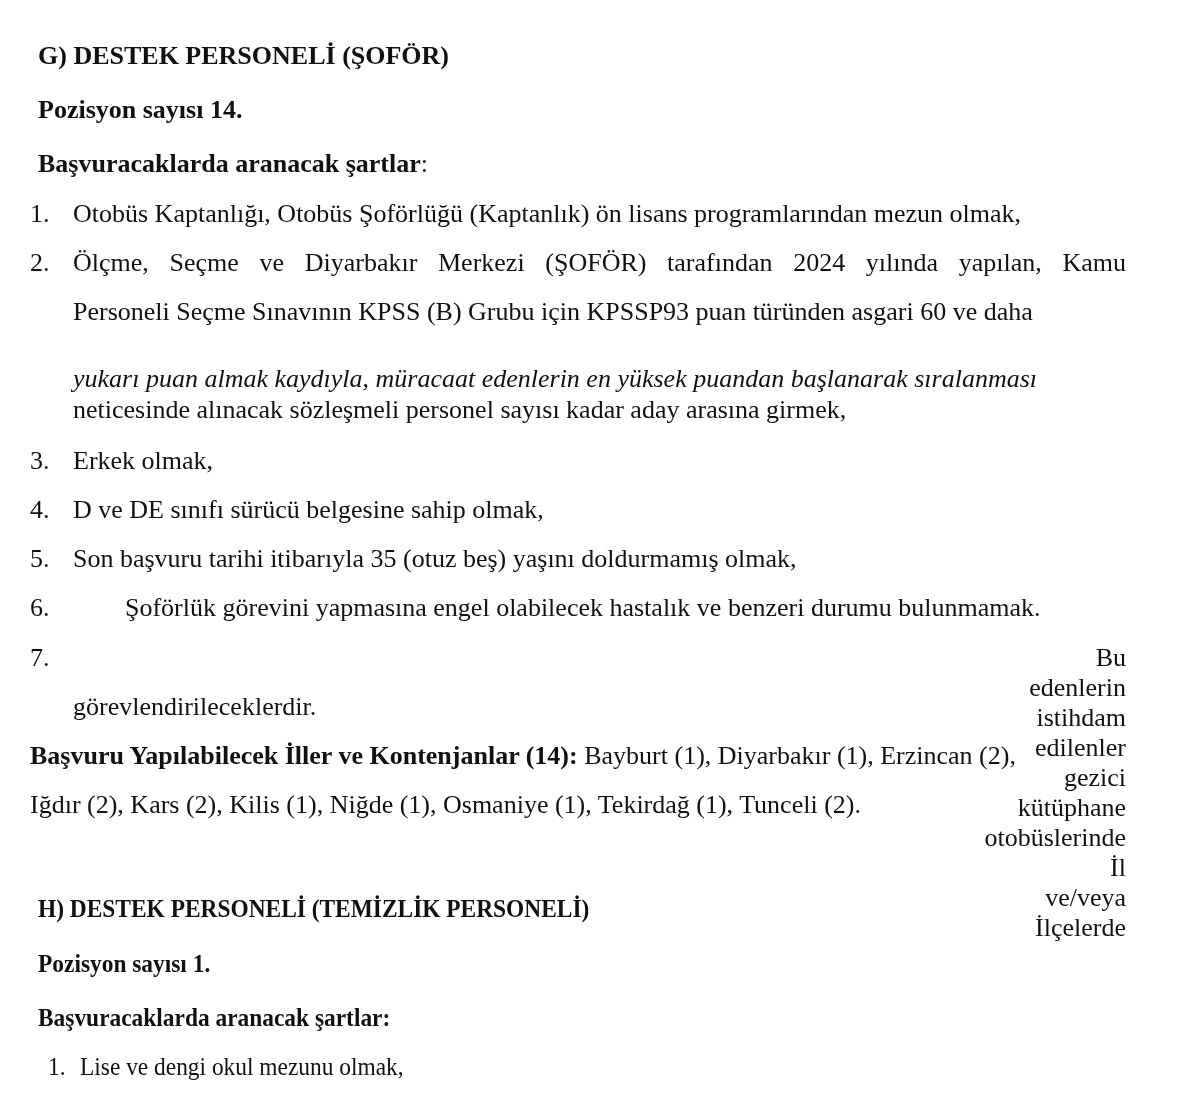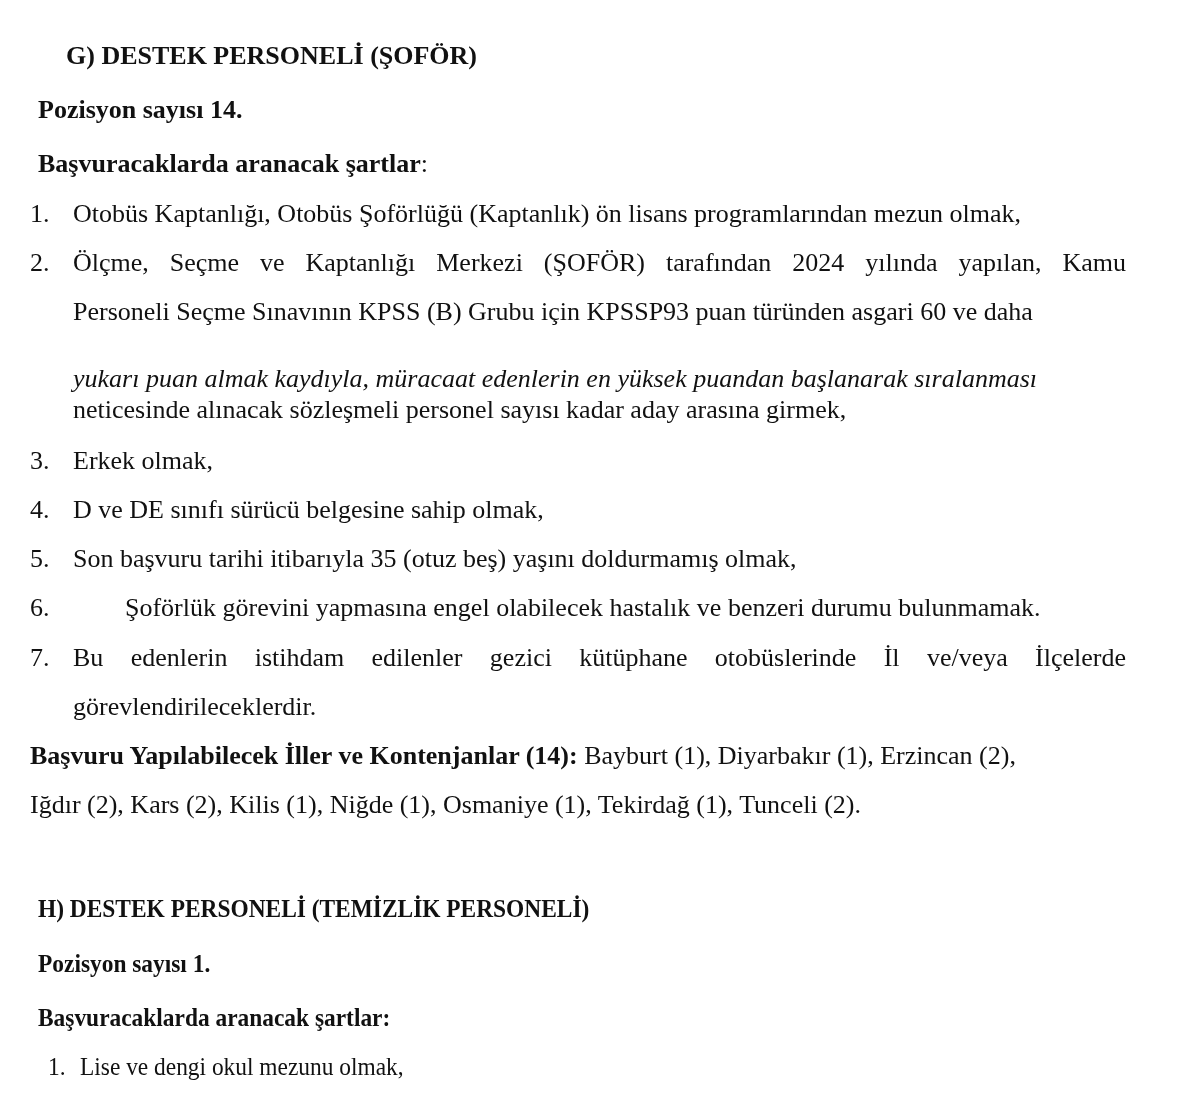--- a/index.html
+++ b/index.html
@@ -10,33 +10,33 @@
   }
   .line { position: absolute; white-space: nowrap; font-size: 26px; line-height: 30px; }
   .b { font-weight: bold; }
   .just { display: flex; justify-content: space-between; align-items: flex-end; }
   .num { position: absolute; font-size: 26px; line-height: 30px; }
   .condensed { transform-origin: left center; transform: scaleX(0.9); }
 </style>
 </head>
 <body>
 
-<div class="line b" style="left:38px; top:41px;margin-left:28px;">G) DESTEK PERSONELİ (ŞOFÖR)</div>
+<div class="line b" style="left:38px; top:41px;">G) DESTEK PERSONELİ (ŞOFÖR)</div>
 <div class="line b" style="left:38px; top:95px;">Pozisyon sayısı 14.</div>
 <div class="line" style="left:38px; top:149px;"><span class="b">Başvuracaklarda aranacak şartlar</span><span>:</span></div>
 
 <div class="num" style="left:30px; top:199px;">1.</div>
 <div class="line" style="left:73px; top:199px;">Otobüs Kaptanlığı, Otobüs Şoförlüğü (Kaptanlık) ön lisans programlarından mezun olmak,</div>
 
 <div class="num" style="left:30px; top:248px;">2.</div>
 <div class="line just" style="left:73px; top:248px; width:1053px;" id="j1">
     <span>Ölçme,</span>
     <span>Seçme</span>
     <span>ve</span>
-    <span>Kaptanlığı</span>
+    <span>Diyarbakır</span>
     <span>Merkezi</span>
     <span>(ŞOFÖR)</span>
     <span>tarafından</span>
     <span>2024</span>
     <span>yılında</span>
     <span>yapılan,</span>
     <span>Kamu</span>
   </div>
 <div class="line" style="left:73px; top:297px;">Personeli Seçme Sınavının KPSS (B) Grubu için KPSSP93 puan türünden asgari 60 ve daha</div>
 <div class="line" style="left:73px; top:364px;font-style:italic;">yukarı puan almak kaydıyla, müracaat edenlerin en yüksek puandan başlanarak sıralanması</div>
@@ -48,21 +48,21 @@
 <div class="num" style="left:30px; top:495px;">4.</div>
 <div class="line" style="left:73px; top:495px;font-family:Liberation Serif, serif;">D ve DE sınıfı sürücü belgesine sahip olmak,</div>
 
 <div class="num" style="left:30px; top:544px;">5.</div>
 <div class="line" style="left:73px; top:544px;">Son başvuru tarihi itibarıyla 35 (otuz beş) yaşını doldurmamış olmak,</div>
 
 <div class="num" style="left:30px; top:593px;">6.</div>
 <div class="line" style="left:85px; top:593px;margin-left:40px;">Şoförlük görevini yapmasına engel olabilecek hastalık ve benzeri durumu bulunmamak.</div>
 
 <div class="num" style="left:30px; top:643px;">7.</div>
-<div class="line just" style="left:73px; top:643px; width:1053px;" id="j2">
+<div class="line just" style="left:73px; top:643px; width:1053px;flex-direction:column;" id="j2">
     <span>Bu</span>
     <span>edenlerin</span>
     <span>istihdam</span>
     <span>edilenler</span>
     <span>gezici</span>
     <span>kütüphane</span>
     <span>otobüslerinde</span>
     <span>İl</span>
     <span>ve/veya</span>
     <span>İlçelerde</span>

